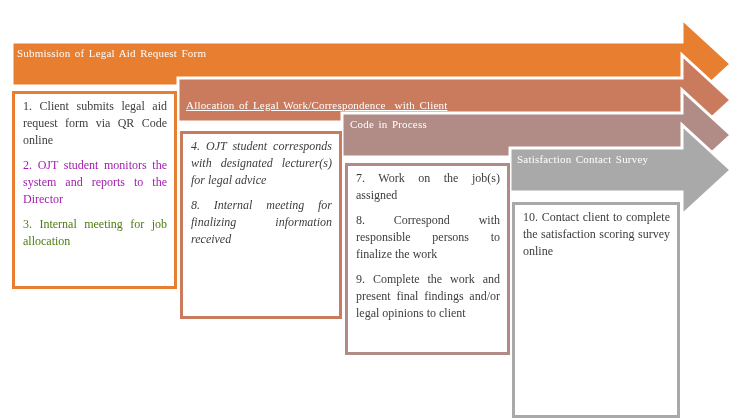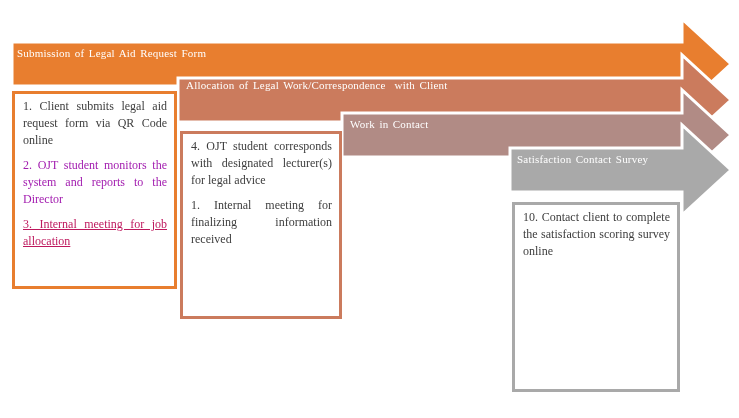--- a/index.html
+++ b/index.html
@@ -61,35 +61,40 @@
 
   <svg class="arrows" viewBox="0 0 739 418" xmlns="http://www.w3.org/2000/svg">
     <polygon class="arrow" points="12,42 682,42 682,19 731,64 682,109 682,86 12,86" fill="#e87e2f"></polygon>
     <polygon class="arrow" points="178,78 682,78 682,55 731,100 682,145 682,122 178,122" fill="#cb7b5d"></polygon>
     <polygon class="arrow" points="342,113 682,113 682,90 731,135 682,180 682,157 342,157" fill="#b18b85"></polygon>
     <polygon class="arrow" points="510,148 682,148 682,125 731,170 682,215 682,192 510,192" fill="#a9a9a9"></polygon>
   </svg>
 
   <div class="banner-label" style="left:17px; top:46px; width:640px;">Submission of Legal Aid Request Form</div>
 
-  <div class="banner-label" style="left:186px; top:78px; width:480px;">Allocation of Legal Work/Correspondence  with Client</div>
+  <div class="banner-label" style="left:186px; top:98px; width:480px;text-decoration:underline;">Allocation of Legal Work/Correspondence  with Client</div>
 
-  <div class="banner-label" style="left:350px; top:117px; width:320px;">Work in Contact</div>
+  <div class="banner-label" style="left:350px; top:117px; width:320px;">Code in Process</div>
 
   <div class="banner-label" style="left:517px; top:152px; width:200px;">Satisfaction Contact Survey</div>
 
   <div class="step-box" style="left: 12px; top: 91px; width: 165px; height: 198px; border-color: rgb(232, 126, 47);">
     <p style="color: rgb(61, 61, 61);">1. Client submits legal aid request form via QR Code online</p>
     <p style="color: #a21caf;">2. OJT student monitors the system and reports to the Director</p>
-    <p style="color: #be185d; text-decoration: underline;">3. Internal meeting for job allocation</p>
+    <p style="color: #4d7c0f;">3. Internal meeting for job allocation</p>
   </div>
 
-  <div class="step-box" style="left: 180px; top: 131px; width: 162px; height: 188px; border-color: rgb(203, 123, 93);">
+  <div class="step-box" style="left: 180px; top: 131px; width: 162px; height: 188px; border-color: rgb(203, 123, 93); font-style: italic;">
     <p style="color: rgb(61, 61, 61);">4. OJT student corresponds with designated lecturer(s) for legal advice</p>
-    <p style="color: rgb(61, 61, 61);">1. Internal meeting for finalizing information received</p>
+    <p style="color: rgb(61, 61, 61);">8. Internal meeting for finalizing information received</p>
   </div>
 
+  <div class="step-box" style="left: 345px; top: 163px; width: 165px; height: 192px; border-color: rgb(177, 139, 133);">
+    <p style="color: rgb(61, 61, 61);">7. Work on the job(s) assigned</p>
+    <p style="color: rgb(61, 61, 61);">8. Correspond with responsible persons to finalize the work</p>
+    <p style="color: rgb(61, 61, 61);">9. Complete the work and present final findings and/or legal opinions to client</p>
+  </div>
 
-  <div class="step-box" style="left: 512px; top: 202px; width: 168px; height: 190px; border-color: rgb(169, 169, 169);">
+  <div class="step-box" style="left: 512px; top: 202px; width: 168px; height: 216px; border-color: rgb(169, 169, 169);">
     <p style="color: rgb(61, 61, 61);">10. Contact client to complete the satisfaction scoring survey online</p>
   </div>
 
 </div>
 
 </body></html>

